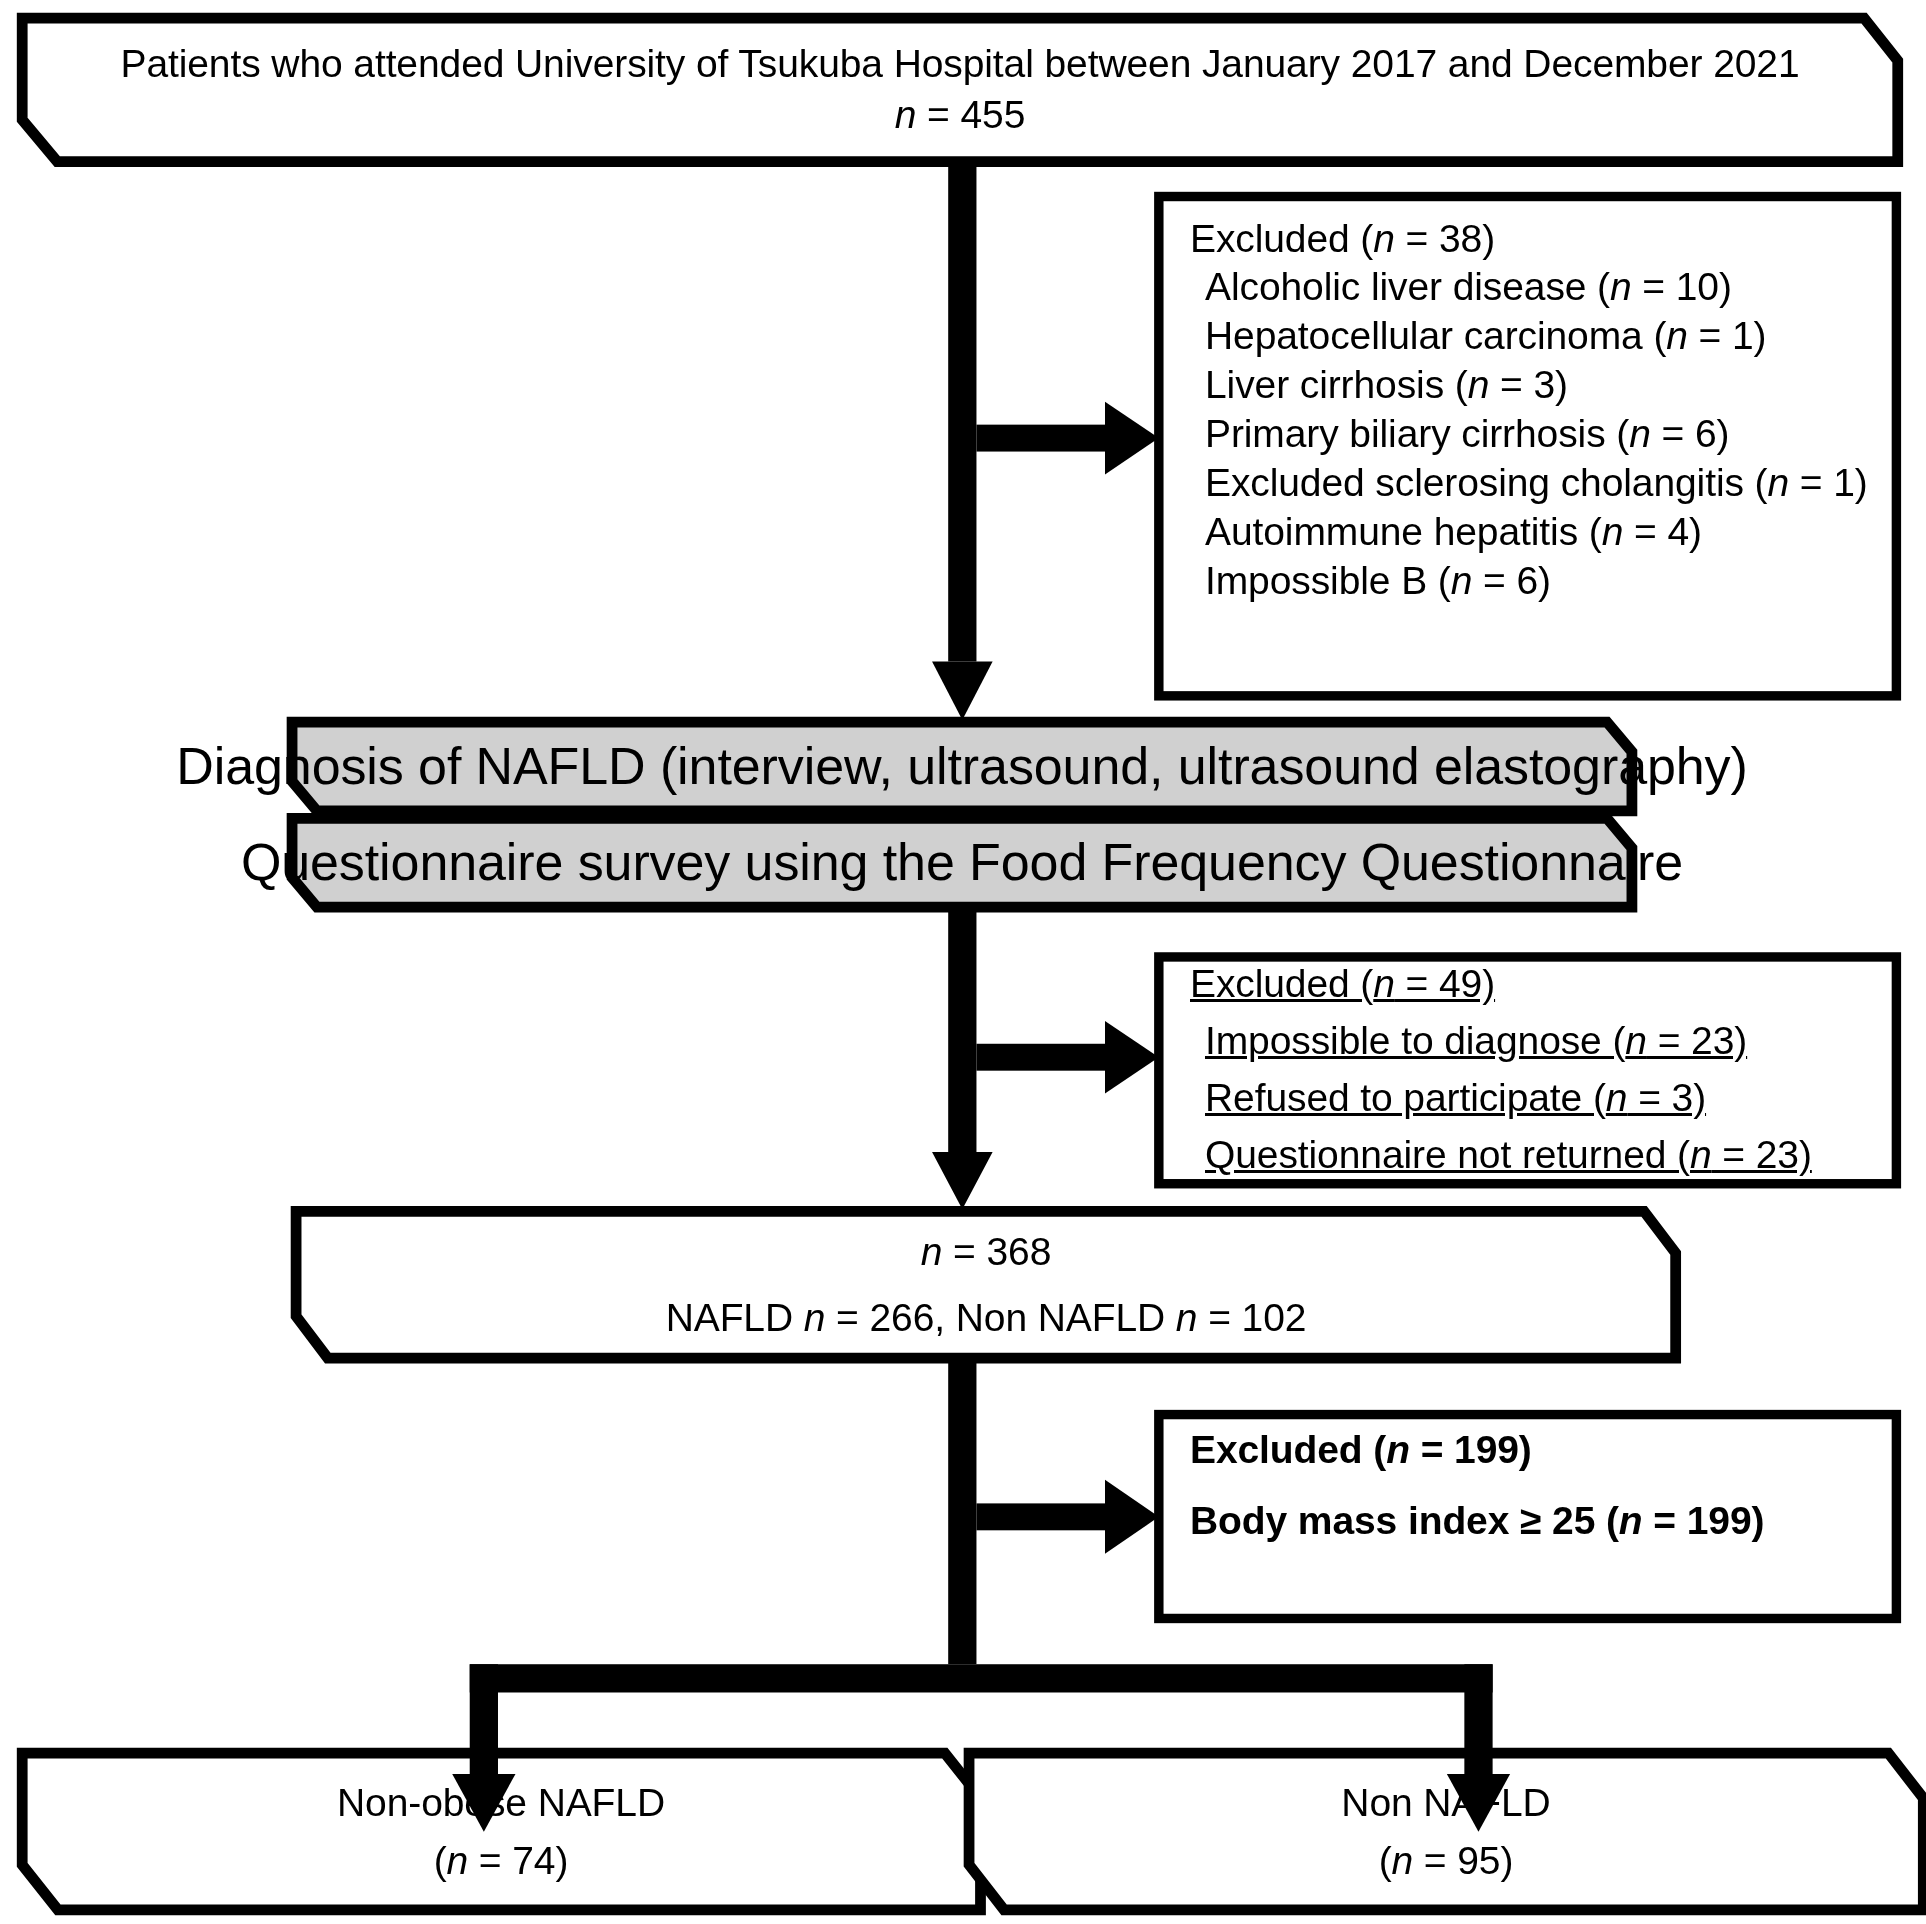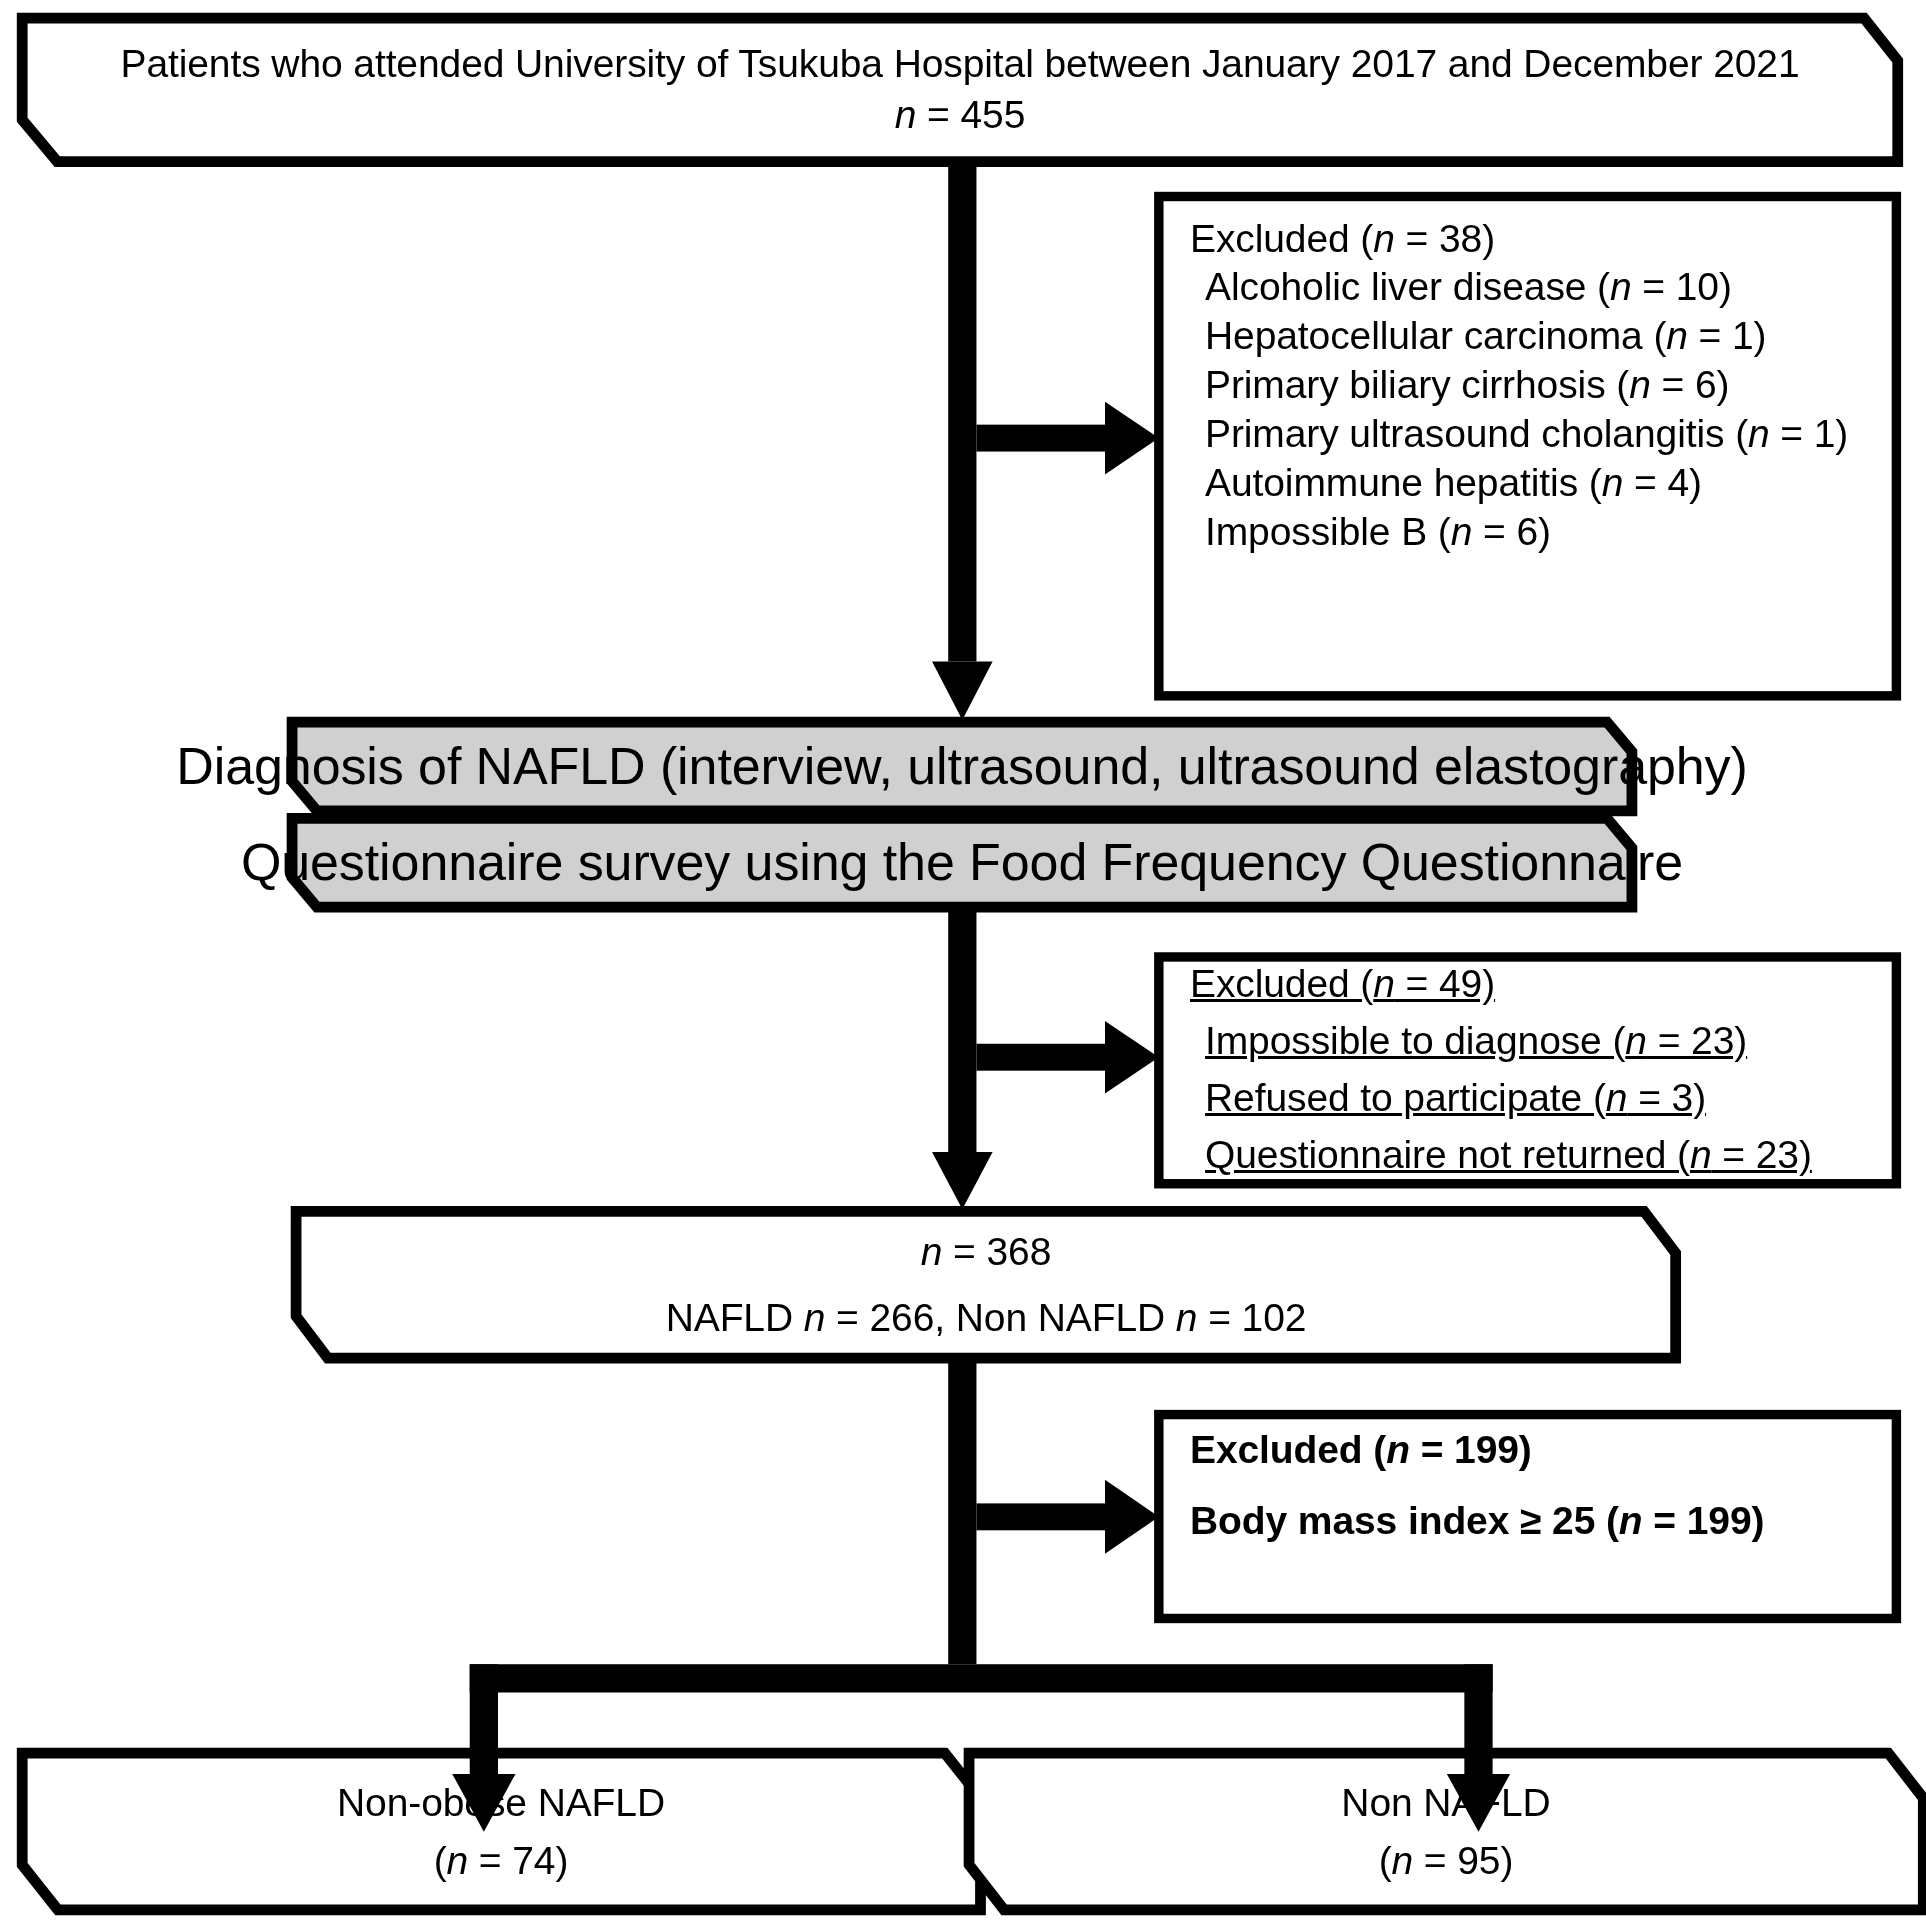--- a/index.html
+++ b/index.html
@@ -131,22 +131,23 @@
   <div class="node" style="left:22px; top:18px; width:1876px; height:143px;">
     <div class="line">Patients who attended University of Tsukuba Hospital between January 2017 and December 2021</div>
     <div class="line"><span class="it">n</span><span> = 455</span></div>
   </div>
 
   <div class="node left-align excl-box excl-box-38" style="left:1159px; top:197px; width:738px; height:499px;">
     <div class="excl-list">
       <div class="line excl-38-line"><span>Excluded (</span><span class="it">n</span><span> = 38)</span></div>
       <div class="line excl-38-line indent"><span>Alcoholic liver disease (</span><span class="it">n</span><span> = 10)</span></div>
       <div class="line excl-38-line indent"><span>Hepatocellular carcinoma (</span><span class="it">n</span><span> = 1)</span></div>
+      <div class="line excl-38-line indent"><span>Liver cirrhosis (</span><span class="it">n</span><span> = 3)</span></div>
       <div class="line excl-38-line indent"><span>Primary biliary cirrhosis (</span><span class="it">n</span><span> = 6)</span></div>
-      <div class="line excl-38-line indent"><span>Primary ultrasound cholangitis (</span><span class="it">n</span><span> = 1)</span></div>
+      <div class="line excl-38-line indent"><span>Excluded sclerosing cholangitis (</span><span class="it">n</span><span> = 1)</span></div>
       <div class="line excl-38-line indent"><span>Autoimmune hepatitis (</span><span class="it">n</span><span> = 4)</span></div>
       <div class="line excl-38-line indent"><span>Impossible B (</span><span class="it">n</span><span> = 6)</span></div>
     </div>
   </div>
 
   <div class="node" style="left:292px; top:722px; width:1340px; height:89px;">
     <div class="line gray-label">Diagnosis of NAFLD (interview, ultrasound, ultrasound elastography)</div>
   </div>
 
   <div class="node" style="left:292px; top:818px; width:1340px; height:89px;">

